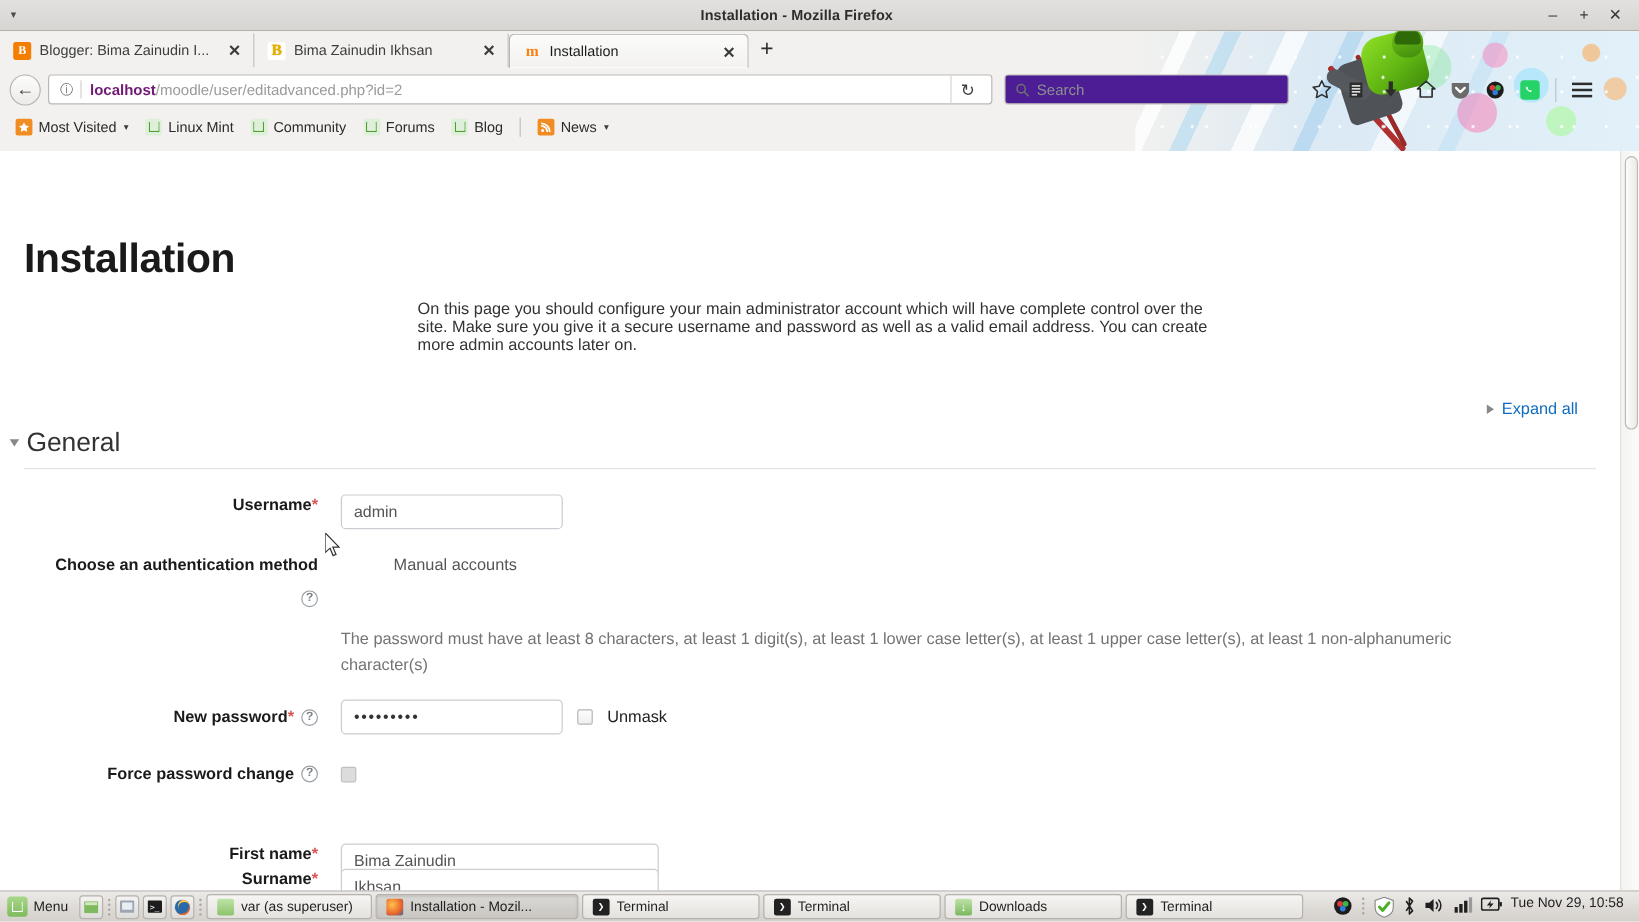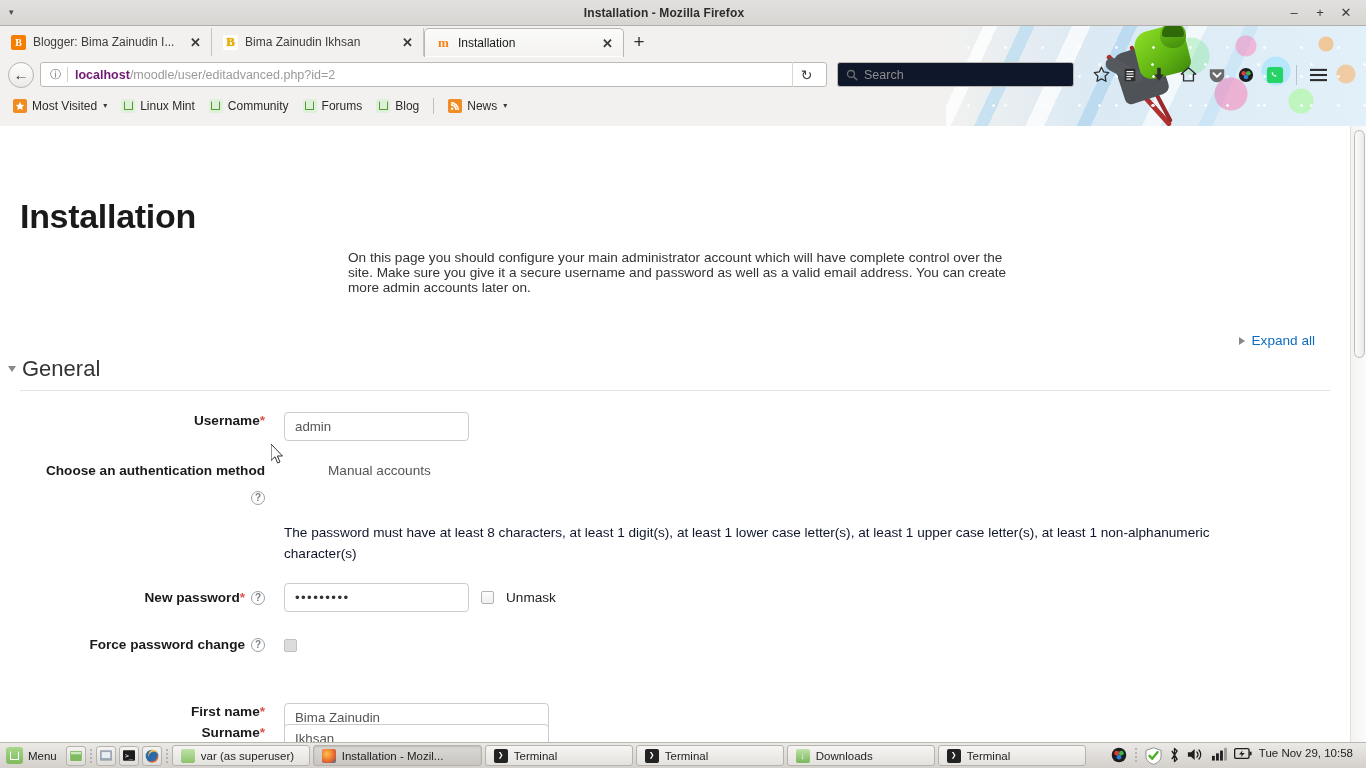--- a/index.html
+++ b/index.html
@@ -142,21 +142,21 @@
     max-width:787px;
   }
   .ident { width:17px; height:17px; flex:none; display:flex;
     align-items:center; justify-content:center; color:#6c6c6c; font-size:11px; }
   .url-sep { width:1px; height:15px; background:#d4d1cd; margin:0 7px 0 3px; }
   .url-txt { font-size:12.5px; color:#9a9a9a; white-space:nowrap; }
   .url-txt b { color:#701a75; font-weight:bold; }
   .reload { width:28px; display:flex; align-items:center; justify-content:center;
             color:#3f3f3f; font-size:14px; flex:none; border-left:1px solid #d9d6d2; height:25px;}
   .searchbar {
-    width:237px; height:25px; background:#0f172a; border:1px solid #bcb9b5;
+    width:237px; height:25px; background:#4c1d95; border:1px solid #bcb9b5;
     border-radius:3px; display:flex; align-items:center; gap:6px; padding:0 8px;
     flex:none; margin-left:4px;
   }
   .search-ph { font-size:12.5px; color:#8e8e8e; }
   .tbicons { display:flex; align-items:center; gap:3px; margin-left:8px; flex:none; }
   .tbico { width:26px; height:26px; display:flex; align-items:center;
            justify-content:center; color:#2d2d2d; }
   .menu-sep { width:1px; height:20px; background:#b9c3cb; margin:0 5px; }
 
   
@@ -222,21 +222,21 @@
     height:29px; background:#fff; border:1px solid #c9cdd1; border-radius:4px;
     font-size:13.3px; color:#555; padding:0 10px; display:flex; align-items:center;
     font-family:"Liberation Sans", sans-serif;
   }
   .help {
     width:14px;height:14px;border:1px solid #9aa0a6;border-radius:50%;
     display:inline-flex;align-items:center;justify-content:center;
     font-size:10px;color:#7b8086;line-height:1; flex:none;
   }
   .statictxt { font-size:13.6px; color:#555; line-height:18px; }
-  .pwdesc { font-size:13.6px; color:#0f172a; line-height:21px; width:990px; }
+  .pwdesc { font-size:13.6px; color:#737373; line-height:21px; width:990px; }
   .cbox { width:13px;height:13px;border:1px solid #b0b4b8;border-radius:2px;
           background:linear-gradient(to bottom,#fdfdfd,#efefef); flex:none; }
   .cbox.gray { background:#dcdcdc; border-color:#c0c0c0; }
   .unmask-lbl { font-size:13.6px; color:#222; }
 
   
   .scrollbar {
     position:absolute; top:126px; right:0; width:16px; height:616px;
     background: linear-gradient(to right,#f4f3f1,#fbfbfa);
     border-left:1px solid #e2e0dd;

